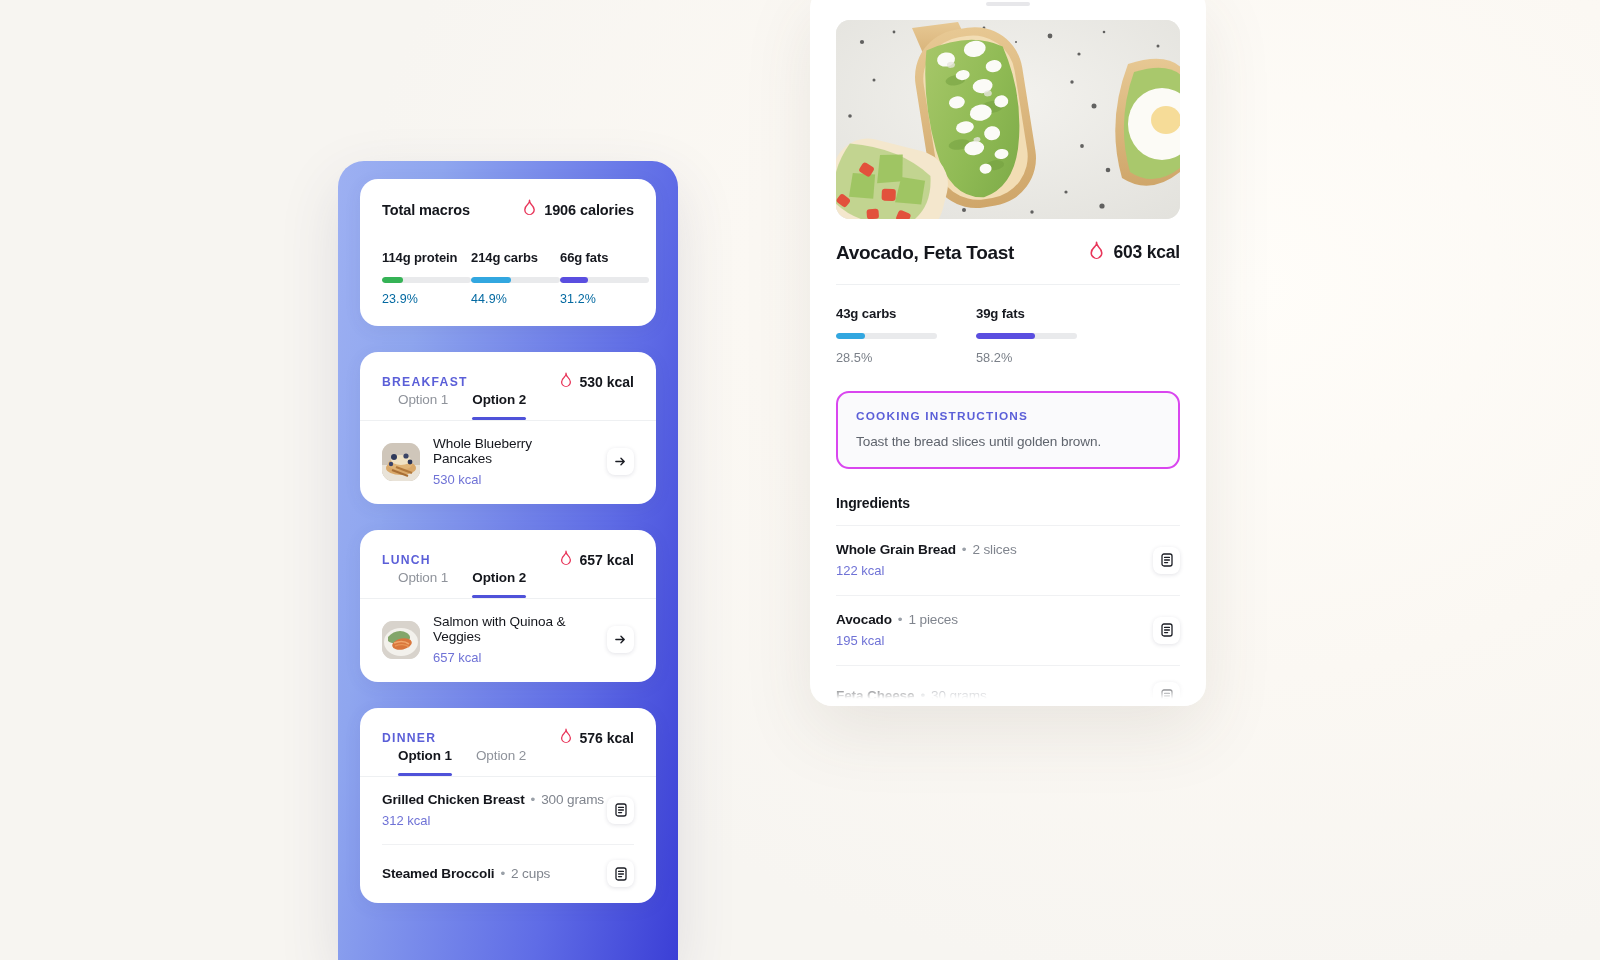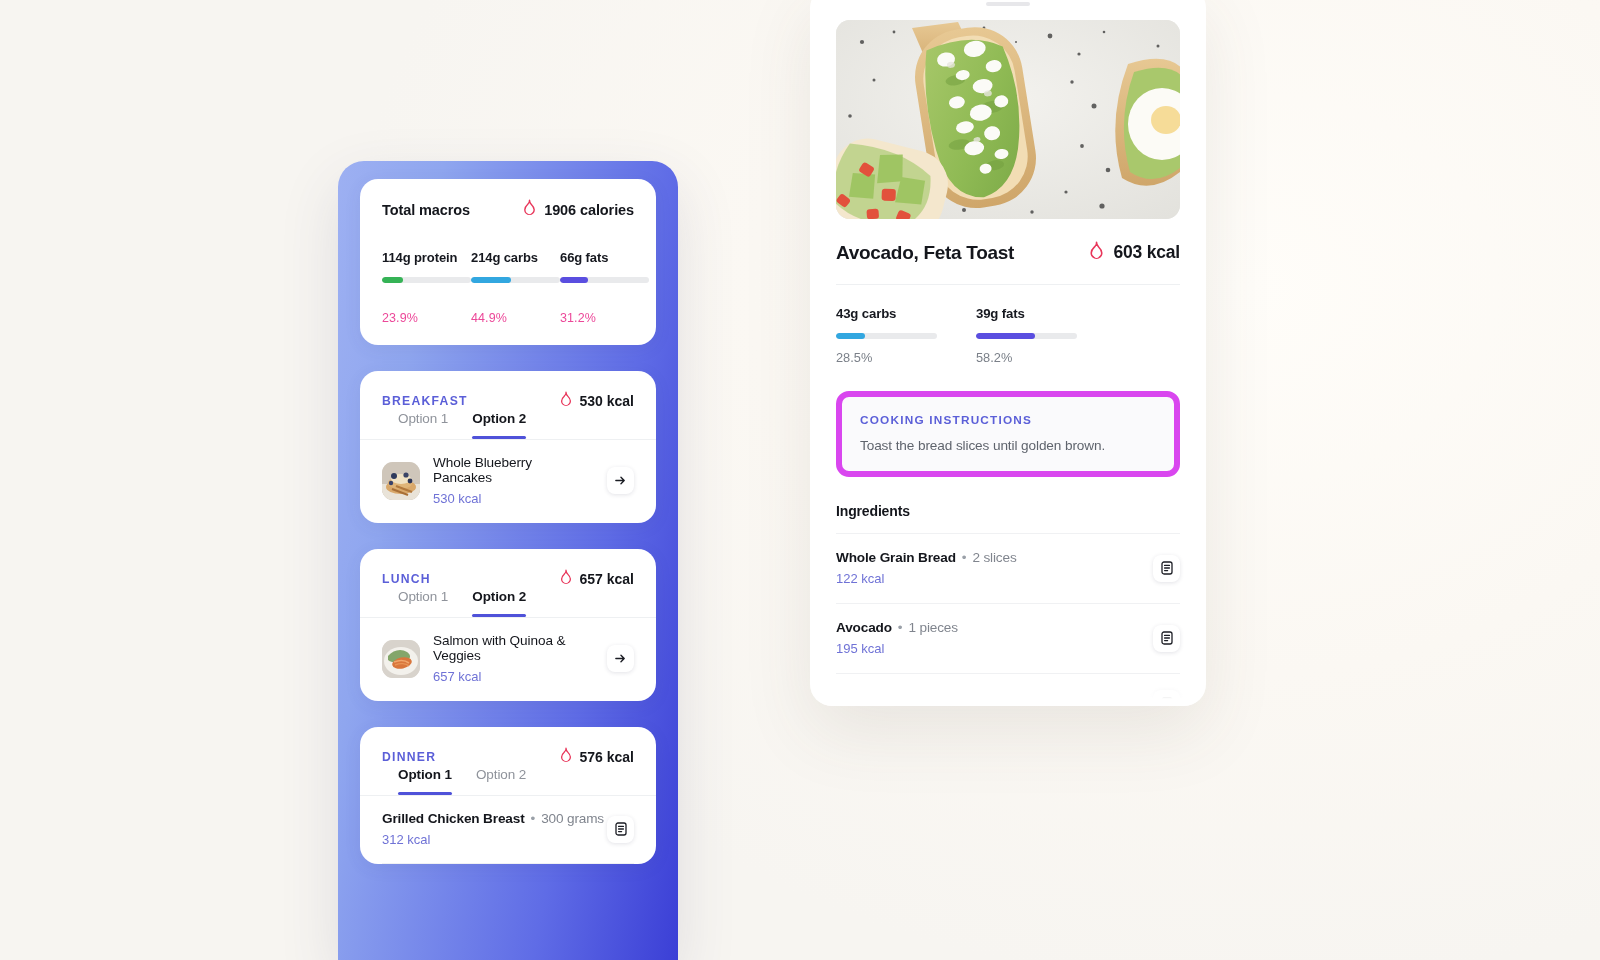--- a/index.html
+++ b/index.html
@@ -41,21 +41,21 @@
   .macro-top { display:flex; align-items:center; justify-content:space-between; }
   .macro-title { font-size:14.5px; font-weight:700; color:#14161c; letter-spacing:-.1px; }
   .kcal-chip { display:flex; align-items:center; gap:7px; }
   .kcal-chip .val { font-size:14.5px; font-weight:700; color:#14161c; letter-spacing:-.1px;}
   .macro-grid { display:flex; gap:0; margin-top:30px; }
   .macro-col { width:106px; }
   .macro-col + .macro-col { margin-left:0; }
   .macro-name { font-size:13px; font-weight:700; color:#16181f; letter-spacing:-.1px; }
   .bar { width:89px; height:6px; border-radius:4px; background:#e9eaec; margin-top:12px; overflow:hidden; }
   .bar > i { display:block; height:100%; border-radius:4px; }
-  .macro-pct { margin-top:28px; font-size:12.5px; color:#ec4899; letter-spacing:.1px;}
+  .macro-pct { margin-top:9px; font-size:12.5px; color:#0369a1; letter-spacing:.1px;}
 
   
   .meal-card { margin-top:26px; padding:0; overflow:hidden; }
   .meal-head { display:flex; align-items:center; justify-content:space-between; padding:20px 22px 0;gap:43px; }
   .meal-label { font-size:12.2px; font-weight:700; color:#5b5fd8; letter-spacing:1.25px; }
   .meal-kcal { display:flex; align-items:center; gap:7px; }
   .meal-kcal .val { font-size:14px; font-weight:700; color:#14161c; }
   .tabs { display:flex; gap:24px; padding:0 38px; position:relative; }
   .tab { font-size:13.5px; padding-bottom:13px; color:#8f939b; letter-spacing:-.1px; position:relative; }
   .tab.active { color:#14161c; font-weight:700; }
@@ -109,21 +109,21 @@
   .detail-kcal { display:flex; align-items:center; gap:8px; }
   .detail-kcal .val { font-size:17.5px; font-weight:700; color:#14161c; letter-spacing:-.2px;}
   .hr { height:1px; background:#eef0f2; margin-top:20px; }
   .detail-macros { display:flex; margin-top:21px; }
   .dm-col { width:140px; }
   .dm-name { font-size:13.2px; font-weight:700; color:#16181f; letter-spacing:-.15px;}
   .dm-bar { width:101px; height:6px; border-radius:4px; background:#e9eaec; margin-top:12px; overflow:hidden;}
   .dm-bar > i { display:block; height:100%; border-radius:4px; }
   .dm-pct { margin-top:11px; font-size:12.8px; color:#7b8089; }
   .cook {
-    margin-top:26px; background:#fafafc; border:6px solid #d946ef; border-radius:13px;
+    margin-top:26px; background:#fafafc; border:2px solid #d946ef; border-radius:13px;
     padding:16px 18px 18px;
   }
   .cook-label { font-size:11.8px; font-weight:700; color:#5b5fd8; letter-spacing:1.2px; }
   .cook-text { margin-top:11px; font-size:13.6px; color:#5f646d; letter-spacing:-.1px; }
   .ing-heading { margin-top:26px; font-size:14px; font-weight:700; color:#14161c; letter-spacing:-.15px;}
   .detail-ings { margin-top:14px; }
   .detail-ing {
     display:flex; align-items:center; gap:10px; padding:16px 0 17px; border-top:1px solid #f0f1f3;
   }
   .fade-bottom {
@@ -291,20 +291,33 @@
           <div class="ing-kcal">312 kcal</div>
         </div>
         <div class="notebtn">
           <svg width="12" height="14" viewBox="0 0 12 14" fill="none">
             <rect x="1" y="1" width="10" height="12" rx="2" stroke="#1b1d24" stroke-width="1.3"></rect>
             <path d="M3.6 4.4h4.8M3.6 7h4.8M3.6 9.6h3" stroke="#1b1d24" stroke-width="1.3" stroke-linecap="round"></path>
           </svg>
         </div>
       </div>
       <div class="ing-sep"></div>
+      <div class="ing-row">
+        <div class="ing-main">
+          <div class="ing-title">
+            <b>Steamed Broccoli</b><span class="ing-dot">•</span><span class="ing-qty">2 cups</span>
+          </div>
+        </div>
+        <div class="notebtn">
+          <svg width="12" height="14" viewBox="0 0 12 14" fill="none">
+            <rect x="1" y="1" width="10" height="12" rx="2" stroke="#1b1d24" stroke-width="1.3"></rect>
+            <path d="M3.6 4.4h4.8M3.6 7h4.8M3.6 9.6h3" stroke="#1b1d24" stroke-width="1.3" stroke-linecap="round"></path>
+          </svg>
+        </div>
+      </div>
     </div>
 
   </div>
 </div>
 
 <div class="phone-right">
   <div class="grabber"></div>
 
   <div class="hero">
     <svg width="344" height="199" viewBox="0 0 344 199" preserveAspectRatio="xMidYMid slice">

